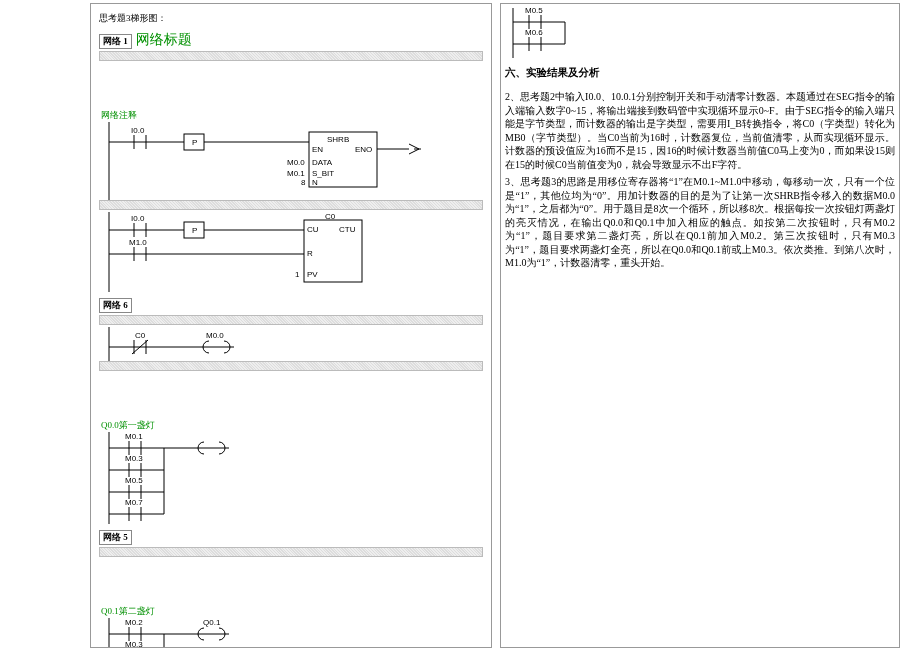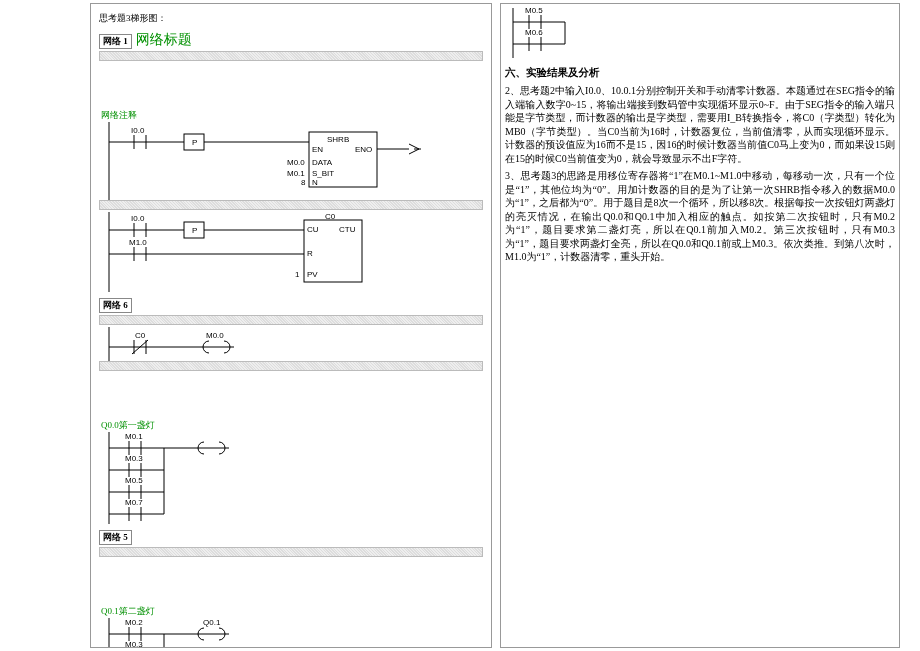--- a/index.html
+++ b/index.html
@@ -55,21 +55,21 @@
   .green-line { color: #009000; font-size: 9px; padding: 0 2px; margin-top: 48px; }
   
   svg.rung { display: block; }
   svg text { font-family: Arial, sans-serif; font-size: 8px; fill: #000; }
   .wire { stroke: #000; stroke-width: 1; fill: none; }
   .block { stroke: #000; stroke-width: 1; fill: #fff; }
   
   .section-head {
     font-weight: bold;
     margin-top: 8px;
-    margin-bottom: 4px;
+    margin-bottom: 10px;
     font-size: 10.5px;
   }
   p.body {
     margin: 0 0 4px 0;
     font-size: 10px;
     line-height: 1.35;
     text-align: justify;
   }
 </style>
 </head>

